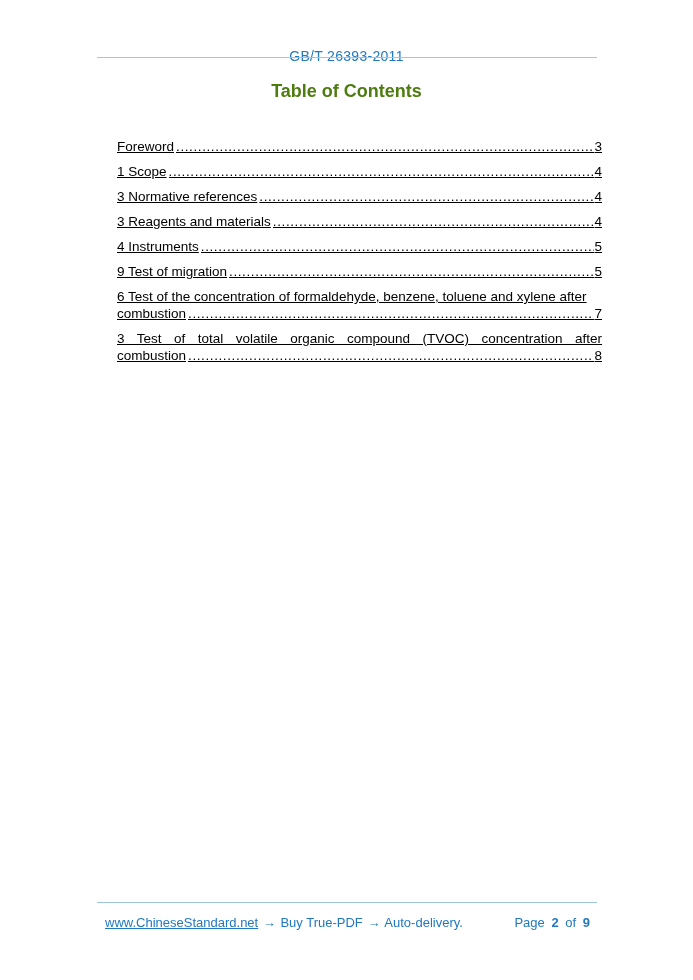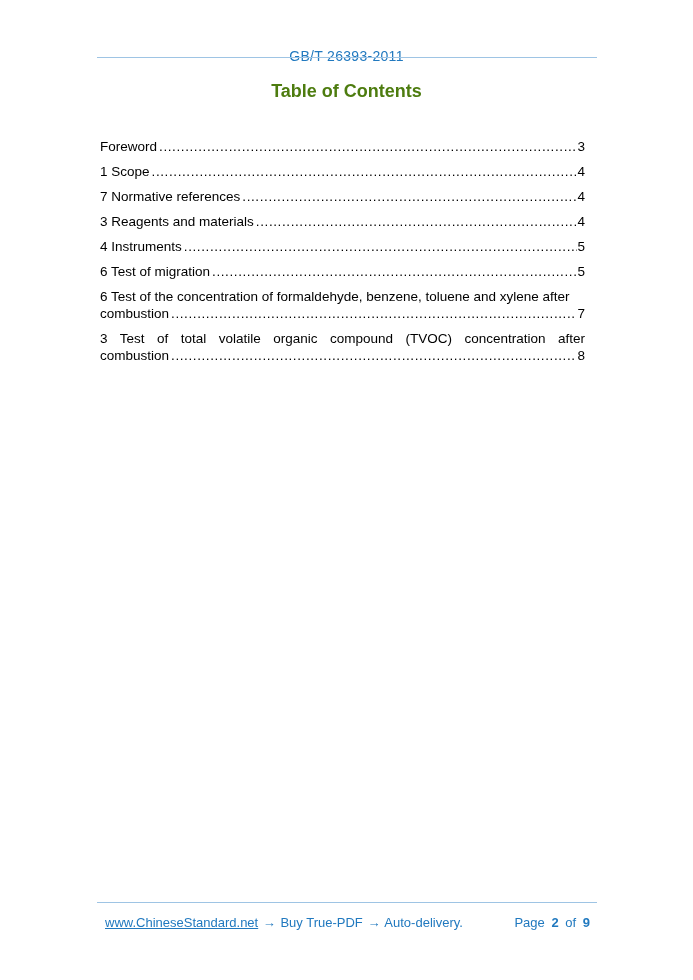--- a/index.html
+++ b/index.html
@@ -28,22 +28,22 @@
   
   .page-title {
     position: absolute; top: 80px; left: 0; width: 693px;
     text-align: center;
     font-size: 18px; font-weight: bold; line-height: 22px;
     color: #4d7c0f;
   }
 
   
   .toc {
-    position: absolute; top: 138px; left: 100px; width: 485px;
-    font-size: 13.5px; line-height: 17px;
+    position: absolute; top: 138px; left: 117px; width: 485px;
+    font-size: 13.5px; line-height: 17px; text-decoration: underline;
   }
   .toc-entry { margin-bottom: 8px; }
   .toc-row { display: flex; align-items: baseline; }
   .toc-label { white-space: nowrap; flex: 0 0 auto; }
   .toc-page { white-space: nowrap; flex: 0 0 auto; }
   .leader {
     flex: 1 1 auto; min-width: 0;
     overflow: hidden; white-space: nowrap;
     margin-left: 2px;
   }
@@ -91,39 +91,39 @@
     <span class="toc-page">3</span>
   </div>
 
   <div class="toc-entry toc-row">
     <span class="toc-label">1 Scope</span>
     <span class="leader"></span>
     <span class="toc-page">4</span>
   </div>
 
   <div class="toc-entry toc-row">
-    <span class="toc-label">7 Normative references</span>
+    <span class="toc-label">3 Normative references</span>
     <span class="leader"></span>
     <span class="toc-page">4</span>
   </div>
 
   <div class="toc-entry toc-row">
     <span class="toc-label">3 Reagents and materials</span>
     <span class="leader"></span>
     <span class="toc-page">4</span>
   </div>
 
   <div class="toc-entry toc-row">
     <span class="toc-label">4 Instruments</span>
     <span class="leader"></span>
     <span class="toc-page">5</span>
   </div>
 
   <div class="toc-entry toc-row">
-    <span class="toc-label">6 Test of migration</span>
+    <span class="toc-label">9 Test of migration</span>
     <span class="leader"></span>
     <span class="toc-page">5</span>
   </div>
 
   <div class="toc-entry">
     <div class="toc-wrap-line">6 Test of the concentration of formaldehyde, benzene, toluene and xylene after</div>
     <div class="toc-row">
       <span class="toc-label">combustion</span>
       <span class="leader"></span>
       <span class="toc-page">7</span>

